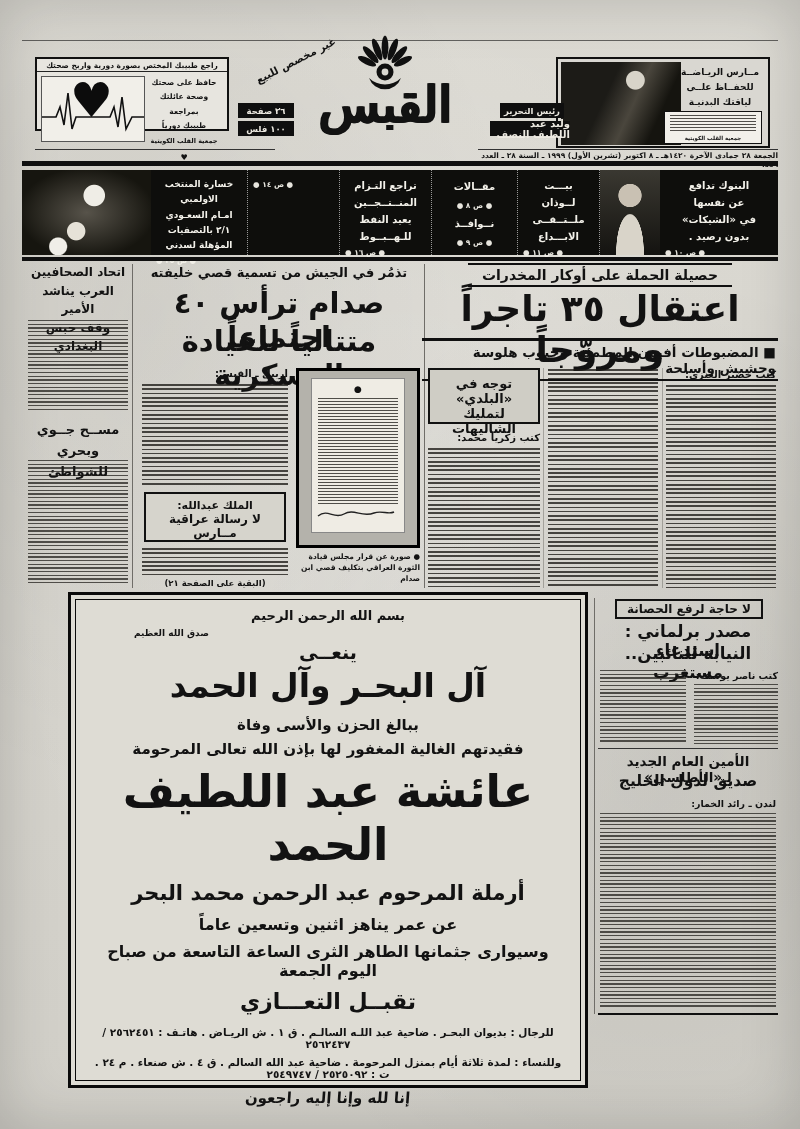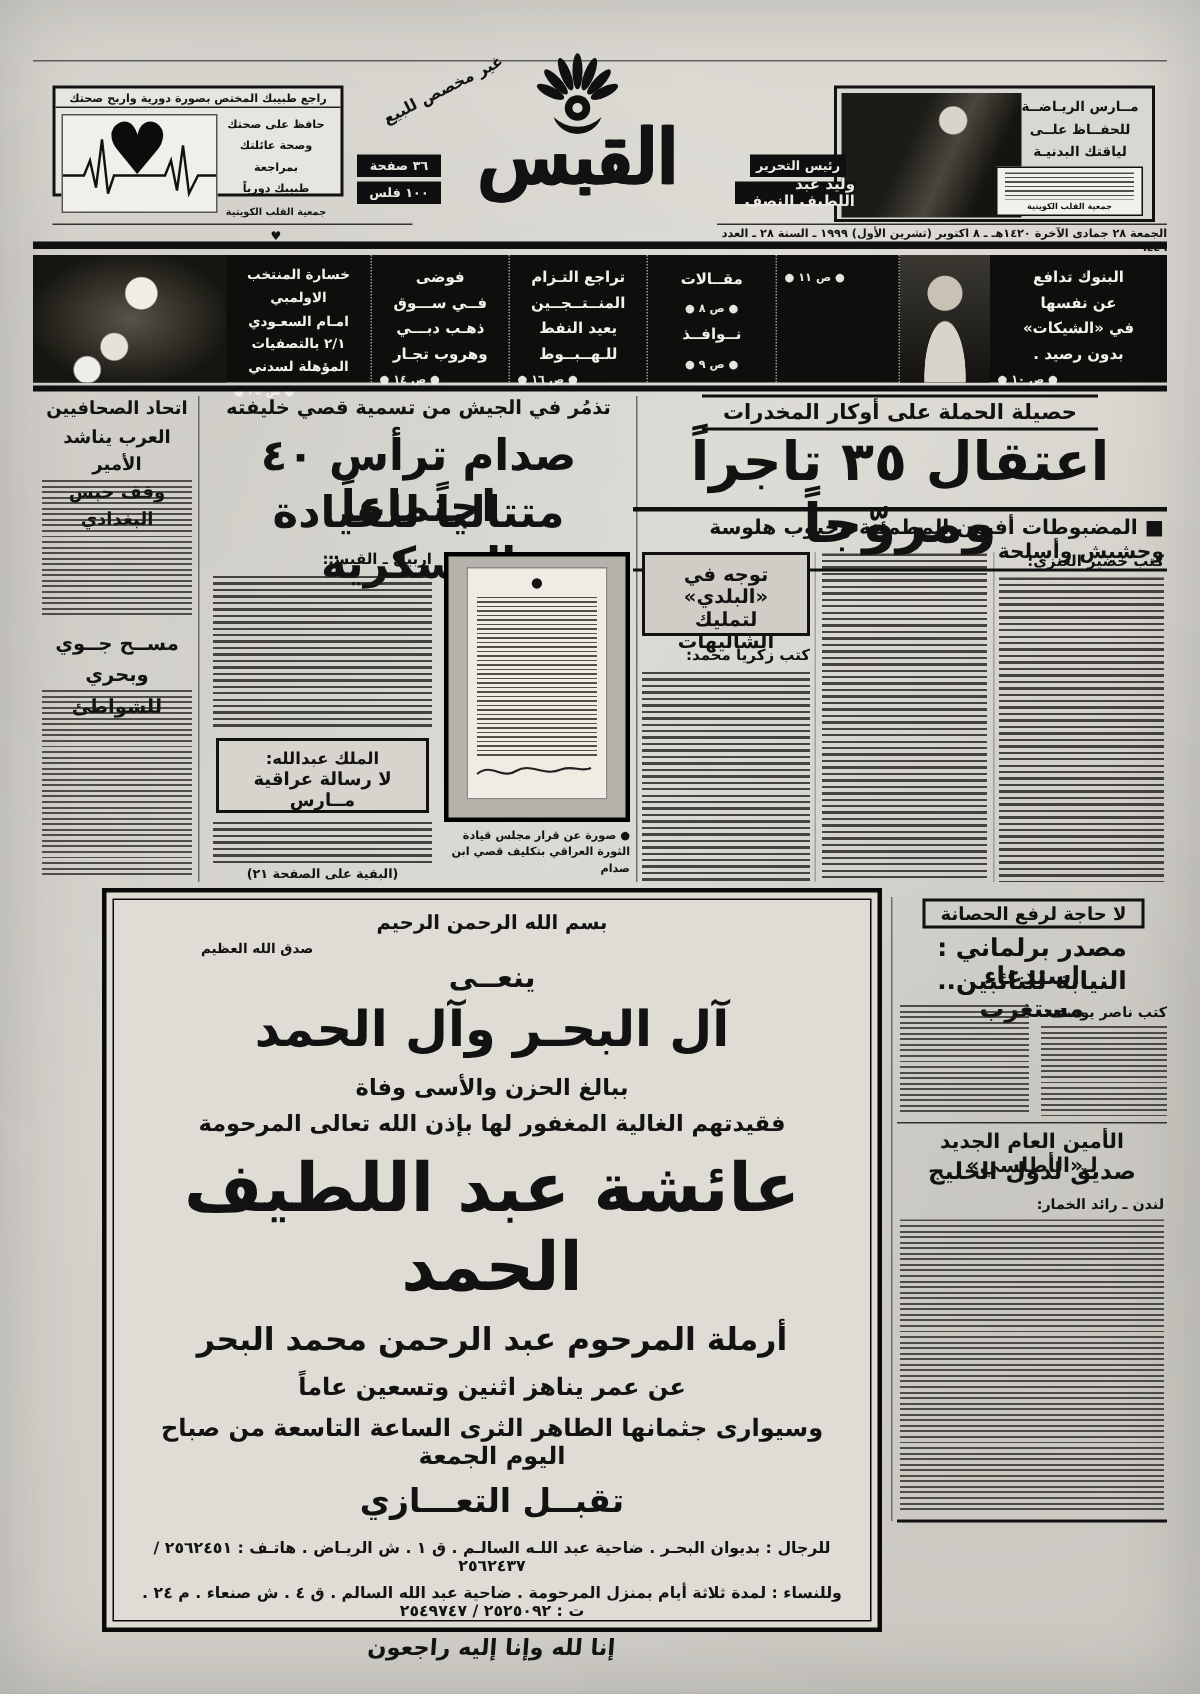--- a/index.html
+++ b/index.html
@@ -106,40 +106,40 @@
 عن نفسها
 في «الشيكات»
 بدون رصيد .</div>
       <div class="pg">● ص ١٠ ●</div>
     </div>
     <div style="width:60px;background:
         radial-gradient(circle at 50% 30%, #c9c1b3 0 17%, transparent 18%),
         radial-gradient(ellipse at 50% 96%, #d9d4c9 0 32%, transparent 33%),
         linear-gradient(180deg,#3a3831,#141310);"></div>
     <div class="teaser" style="width:82px;border-right:1px dotted #999;">
+      <div class="ml">بيـــت
+لــوذان
+ملــتــقــى
+الابـــداع</div>
       <div class="pg">● ص ١١ ●</div>
     </div>
     <div class="teaser" style="width:86px;border-right:1px dotted #999;justify-content:space-around;">
       <div>مقــالات</div>
       <div class="pg" style="align-self:center;">● ص ٨ ●</div>
       <div>نــوافــذ</div>
       <div class="pg" style="align-self:center;">● ص ٩ ●</div>
     </div>
     <div class="teaser" style="width:92px;border-right:1px dotted #999;">
       <div class="ml">تراجع التـزام
 المنــتــجــين
 يعيد النفط
 للـهــبــوط</div>
       <div class="pg">● ص ١٦ ●</div>
     </div>
     <div class="teaser" style="width:92px;border-right:1px dotted #999;">
-      <div class="ml">فوضى
-فــي ســـوق
-ذهـب دبـــي
-وهروب تجـار</div>
       <div class="pg">● ص ١٤ ●</div>
     </div>
     <div class="teaser" style="width:97px;border-right:1px dotted #999;font-size:9px;">
       <div class="ml">خسارة المنتخب الاولمبي
 امـام السعـودي
 ٢/١ بالتصفيات
 المؤهلة لسدني</div>
       <div class="pg">● ص ٣٥ ●</div>
     </div>
     <div style="width:129px;background:

